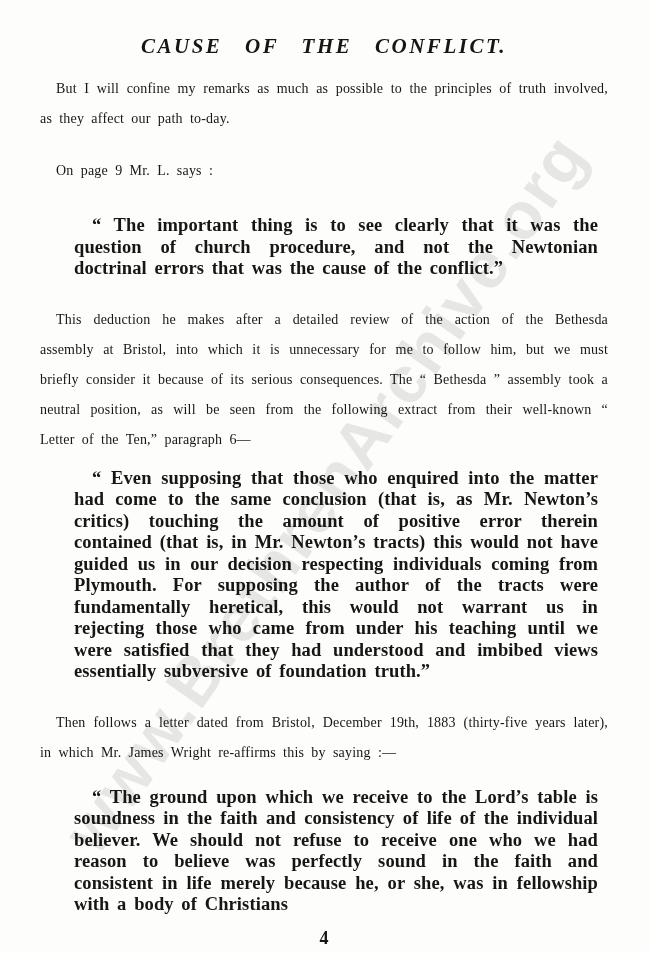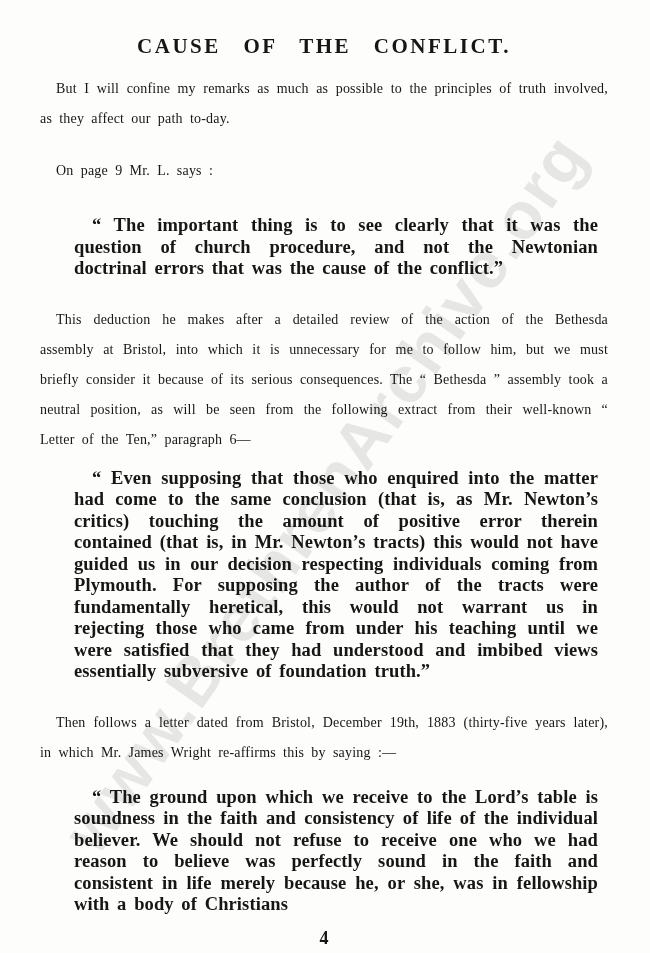--- a/index.html
+++ b/index.html
@@ -40,20 +40,21 @@
     position: relative;
     z-index: 1;
   }
   .title {
     font-size: 21px;
     font-weight: 700;
     text-align: center;
     letter-spacing: 2.5px;
     word-spacing: 15px;
     margin: 8px 0 0 0;
+    font-style: italic;
   }
   .body {
     font-size: 14px;
     line-height: 30px;
     text-align: justify;
     word-spacing: 3.5px;
     letter-spacing: 0.2px;
     margin: 0;
   }
   .indent { text-indent: 16px; }

